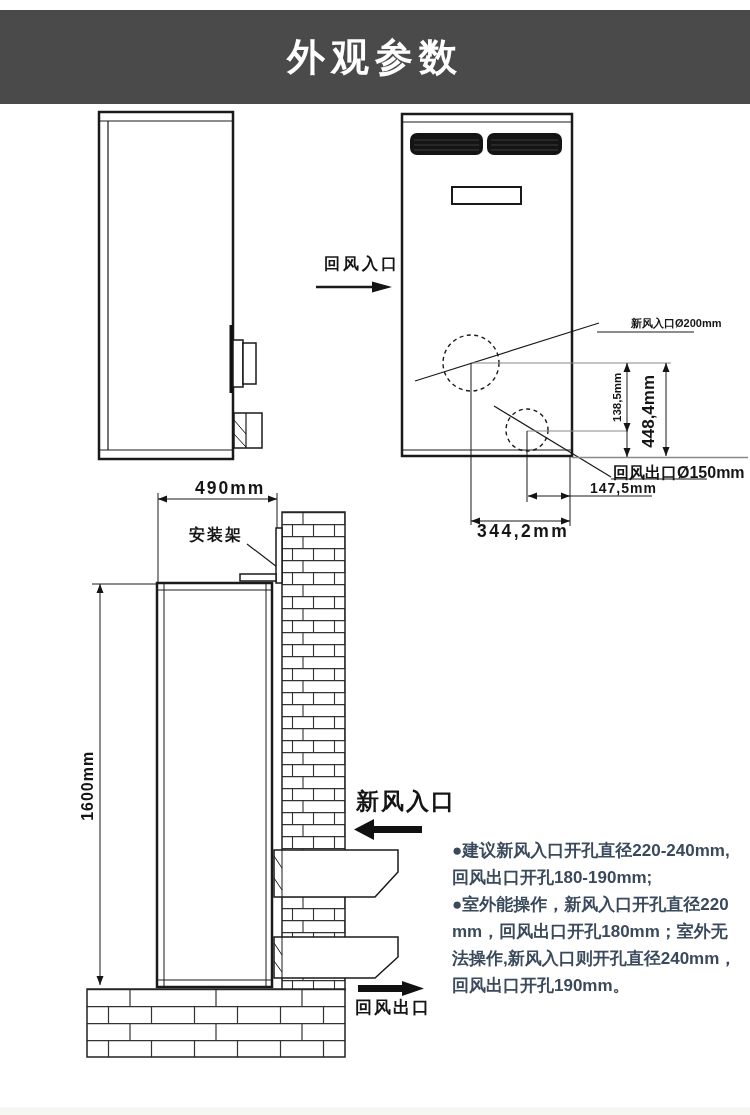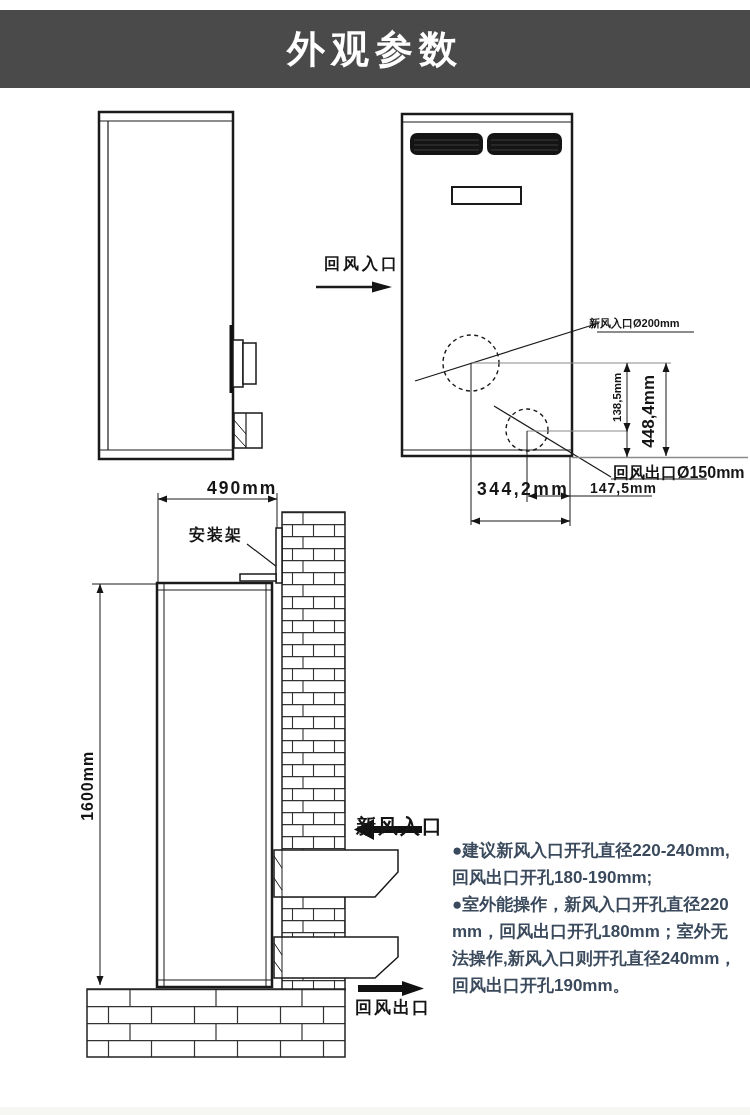--- a/index.html
+++ b/index.html
@@ -1,18 +1,18 @@
 <!DOCTYPE html>
 <html><head>
 <meta charset="utf-8">
 <style>
   html,body{margin:0;padding:0;background:#fff;}
   #page{position:relative;width:750px;height:1115px;background:#ffffff;overflow:hidden;
         font-family:"Liberation Sans",sans-serif;}
-  .header{position:absolute;left:0;top:10px;width:750px;height:78px;background:#4a4a4a;
+  .header{position:absolute;left:0;top:10px;width:750px;height:94px;background:#4a4a4a;
           display:flex;align-items:center;justify-content:center;}
   .header .title{color:#ffffff;font-size:38px;font-weight:bold;letter-spacing:6px;}
   svg{position:absolute;left:0;top:0;}
   .t{position:absolute;color:#151515;white-space:nowrap;line-height:1.1;}
   .cad{font-weight:bold;}
   .rot{transform:rotate(-90deg);transform-origin:center center;text-align:center;}
   .note-line{position:absolute;left:452px;width:300px;color:#3a4a5c;font-size:17px;
              font-weight:bold;white-space:nowrap;}
   .bottom-strip{position:absolute;left:0;top:1107px;width:750px;height:8px;background:#f6f6f3;}
 </style>
@@ -147,39 +147,39 @@
         <rect x="374" y="826" width="48" height="7"></rect>
         <polygon points="374,819 374,840 354,829.5"></polygon>
         <rect x="358" y="985" width="44" height="7"></rect>
         <polygon points="402,981 402,996 424,988.5"></polygon>
       </g>
     </g>
   </svg>
 
   <div class="t cad" style="left:324px;top:255px;font-size:16px;letter-spacing:3px;">回风入口</div>
 
-  <div class="t cad" style="left:589px;top:317px;font-size:11px;">新风入口Ø200mm</div>
+  <div class="t cad" style="left:631px;top:317px;font-size:11px;">新风入口Ø200mm</div>
 
   <div class="t cad" style="left:613px;top:464px;font-size:16px;">回风出口Ø150mm</div>
 
   <div class="t cad rot" style="left:581px;top:391px;width:72px;font-size:11.5px;">138,5mm</div>
 
   <div class="t cad rot" style="left:602px;top:402px;width:94px;font-size:17px;">448,4mm</div>
 
   <div class="t cad" style="left:582px;top:481px;font-size:14px;letter-spacing:1px;margin-left:8px;">147,5mm</div>
 
-  <div class="t cad" style="left:477px;top:480px;font-size:17.5px;letter-spacing:2.5px;text-align:center;">344,2mm</div>
+  <div class="t cad" style="left:477px;top:522px;font-size:17.5px;letter-spacing:2.5px;text-align:center;">344,2mm</div>
 
-  <div class="t cad" style="left:195px;top:479px;font-size:17.5px;letter-spacing:2px;margin-left:12px;">490mm</div>
+  <div class="t cad" style="left:195px;top:479px;font-size:17.5px;letter-spacing:2px;">490mm</div>
 
   <div class="t cad" style="left:189px;top:526px;font-size:16px;letter-spacing:2px;">安装架</div>
 
   <div class="t cad rot" style="left:43px;top:777px;width:90px;font-size:16px;letter-spacing:1px;">1600mm</div>
 
-  <div class="t cad" style="left:356px;top:789px;font-size:20px;letter-spacing:2px;margin-top:26px;">新风入口</div>
+  <div class="t cad" style="left:356px;top:789px;font-size:23px;letter-spacing:2px;">新风入口</div>
 
   <div class="t cad" style="left:355px;top:999px;font-size:17px;letter-spacing:2px;text-align:right;">回风出口</div>
 
   <div>
     <div class="note-line" style="top:839px;">●建议新风入口开孔直径220-240mm,</div>
     <div class="note-line" style="top:866px;">回风出口开孔180-190mm;</div>
     <div class="note-line" style="top:893px;">●室外能操作，新风入口开孔直径220</div>
     <div class="note-line" style="top:920px;">mm，回风出口开孔180mm；室外无</div>
     <div class="note-line" style="top:947px;">法操作,新风入口则开孔直径240mm，</div>
     <div class="note-line" style="top:974px;">回风出口开孔190mm。</div>

